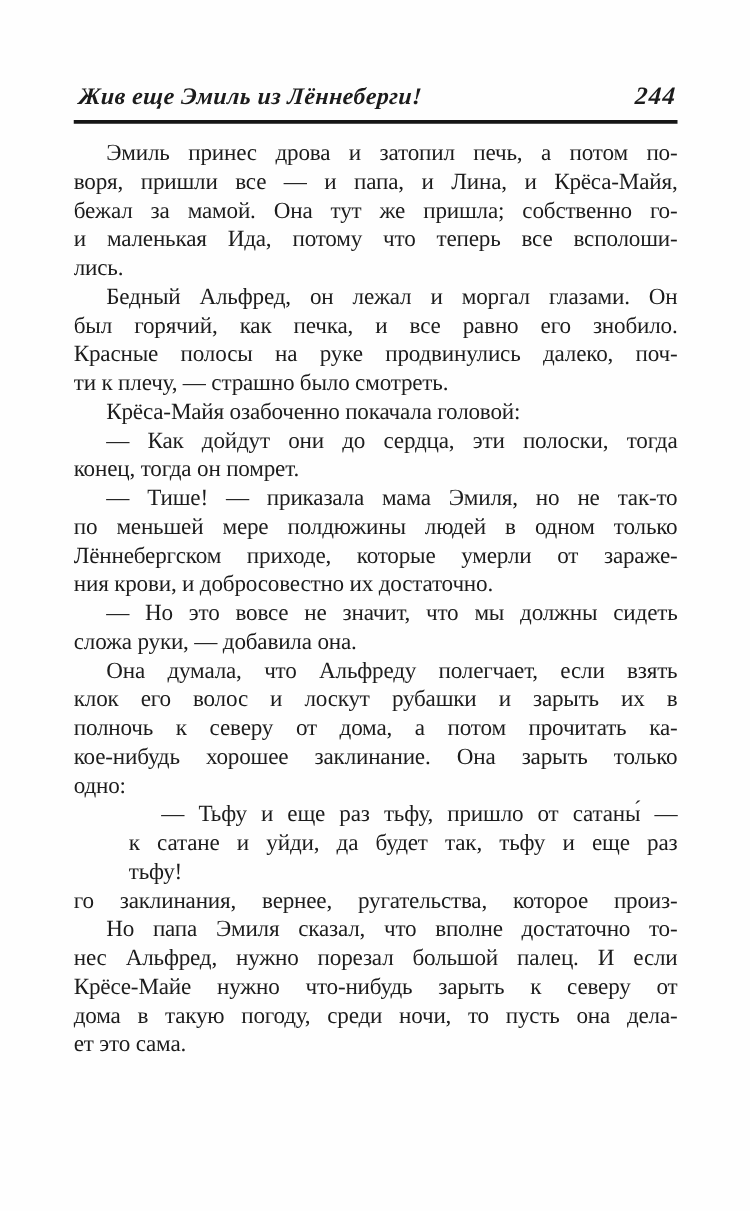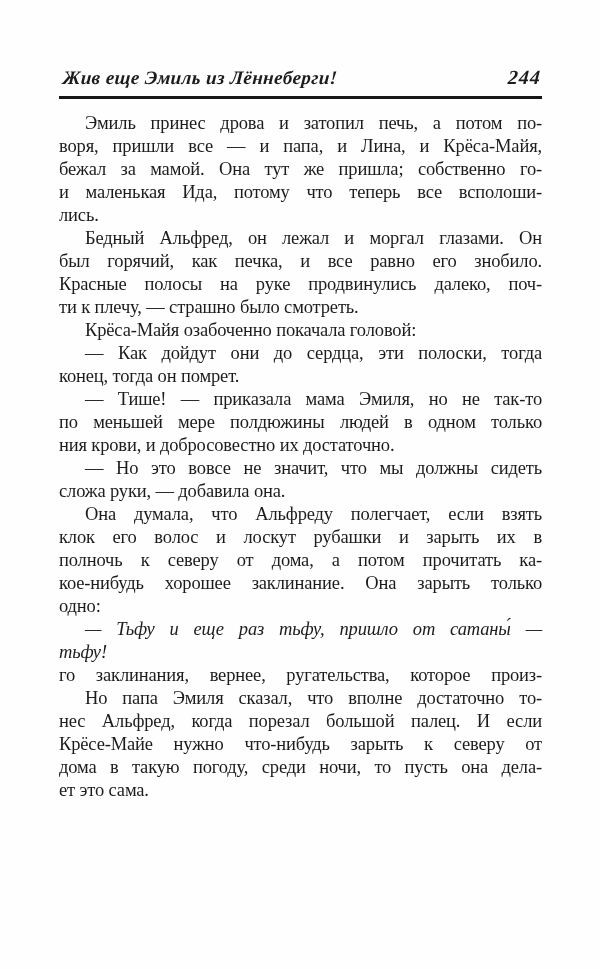--- a/index.html
+++ b/index.html
@@ -59,21 +59,21 @@
     text-align-last: justify;
   }
   .line.first {
     text-indent: 26px;
   }
   .line.last {
     text-align: left;
     text-align-last: left;
   }
   .line.italic {
-    font-style: italic;
+    margin-left: 44px;
   }
 </style>
 </head>
 <body>
 
 <div class="page" style="--ink: #1c1c1c; --paper: #fefefe; --rule: #161616;">
   <div class="content">
     <div class="running-head">
       <span class="title">Жив еще Эмиль из Лённеберги!</span>
       <span class="pagenum">244</span>
@@ -87,31 +87,33 @@
         <div class="line last">лись.</div>
         <div class="line first">Бедный Альфред, он лежал и моргал глазами. Он</div>
         <div class="line">был горячий, как печка, и все равно его знобило.</div>
         <div class="line">Красные полосы на руке продвинулись далеко, поч-</div>
         <div class="line last">ти к плечу, — страшно было смотреть.</div>
         <div class="line first last">Крёса-Майя озабоченно покачала головой:</div>
         <div class="line first">— Как дойдут они до сердца, эти полоски, тогда</div>
         <div class="line last">конец, тогда он помрет.</div>
         <div class="line first">— Тише! — приказала мама Эмиля, но не так-то</div>
         <div class="line">по меньшей мере полдюжины людей в одном только</div>
+        <div class="line">Лённебергском приходе, которые умерли от зараже-</div>
         <div class="line last">ния крови, и добросовестно их достаточно.</div>
         <div class="line first">— Но это вовсе не значит, что мы должны сидеть</div>
         <div class="line last">сложа руки, — добавила она.</div>
         <div class="line first">Она думала, что Альфреду полегчает, если взять</div>
         <div class="line">клок его волос и лоскут рубашки и зарыть их в</div>
         <div class="line">полночь к северу от дома, а потом прочитать ка-</div>
         <div class="line">кое-нибудь хорошее заклинание. Она зарыть только</div>
         <div class="line last">одно:</div>
         <div class="line first italic">— Тьфу и еще раз тьфу, пришло от сатаны́ —</div>
+        <div class="line italic">к сатане и уйди, да будет так, тьфу и еще раз</div>
         <div class="line last italic">тьфу!</div>
         <div class="line">го заклинания, вернее, ругательства, которое произ-</div>
         <div class="line first">Но папа Эмиля сказал, что вполне достаточно то-</div>
-        <div class="line">нес Альфред, когда порезал большой палец. И если</div>
+        <div class="line">нес Альфред, нужно порезал большой палец. И если</div>
         <div class="line">Крёсе-Майе нужно что-нибудь зарыть к северу от</div>
         <div class="line">дома в такую погоду, среди ночи, то пусть она дела-</div>
         <div class="line last">ет это сама.</div>
       </div>
   </div>
 </div>
 
 </body></html>

